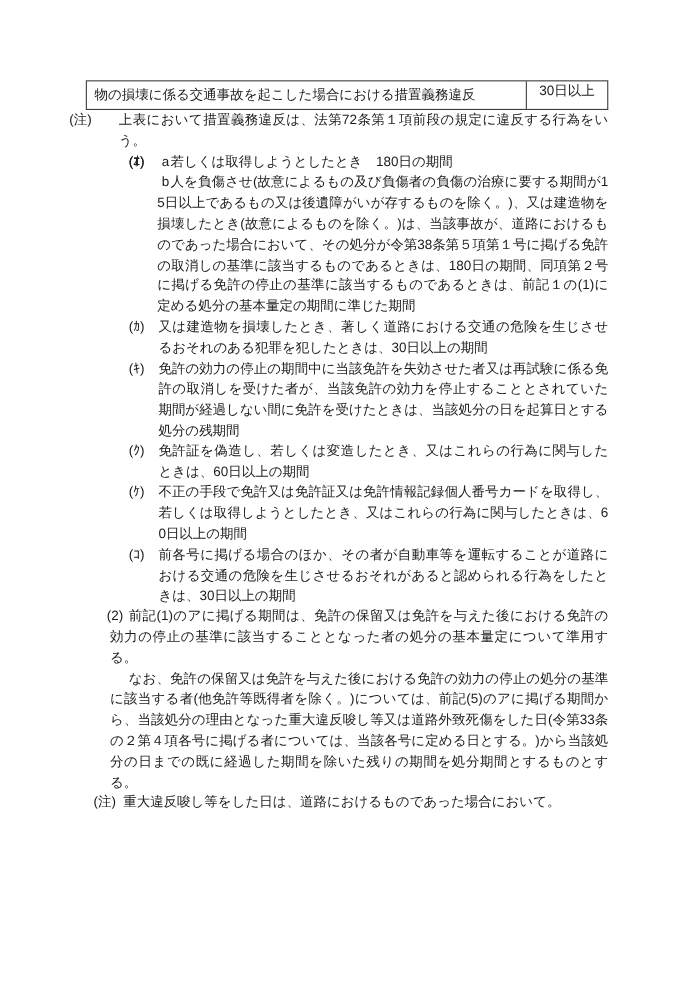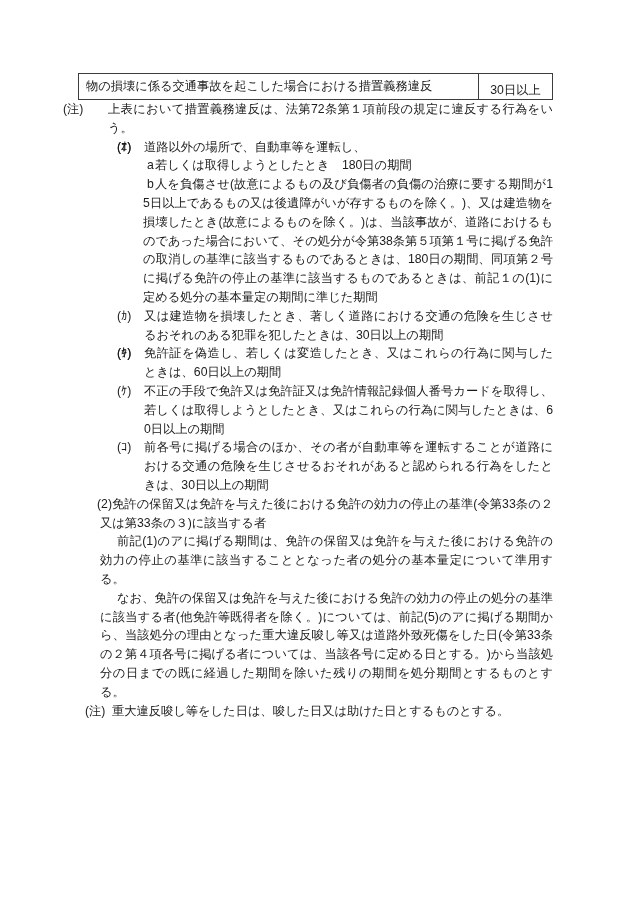--- a/index.html
+++ b/index.html
@@ -23,21 +23,21 @@
   }
   .law-table .c1 {
     width:400px;
     box-sizing:border-box;
     border-right:1px solid #3c3c3c;
     display:flex; align-items:center;
     padding-left:7px;
   }
   .law-table .c2 {
     flex:1;
-    display:flex; align-items:flex-end; justify-content:center;
+    display:flex; align-items:flex-start; justify-content:center;
   }
   
   .content {
     position:absolute; left:63px; top:100px;
     width:490px;
     font-size:12.25px;
     line-height:18.8px;
     text-align:justify;
     word-break:break-all;
   }
@@ -87,69 +87,68 @@
       <span class="label">(注)</span>
       <span>上表において措置義務違反は、法第72条第１項前段の規定に違反する行為をいう。</span>
     </div>
 
     <div class="para lv1">
       <span class="label">(ｴ)</span>
     </div>
 
     <div class="para lv1">
       <span class="label">(ｵ)</span>
-      <span>道路以外の場所で、自動車等を運転し、</span>
     </div>
 
     <div class="para sub">
       <span class="label">a</span>
       <span>若しくは取得しようとしたとき　180日の期間</span>
     </div>
 
     <div class="para sub">
       <span class="label">b</span>
       <span>人を負傷させ(故意によるもの及び負傷者の負傷の治療に要する期間が15日以上であるもの又は後遺障がいが存するものを除く。)、又は建造物を損壊したとき(故意によるものを除く。)は、当該事故が、道路におけるものであった場合において、その処分が令第38条第５項第１号に掲げる免許の取消しの基準に該当するものであるときは、180日の期間、同項第２号に掲げる免許の停止の基準に該当するものであるときは、前記１の(1)に定める処分の基本量定の期間に準じた期間</span>
     </div>
 
     <div class="para lv1">
       <span class="label">(ｶ)</span>
       <span>又は建造物を損壊したとき、著しく道路における交通の危険を生じさせるおそれのある犯罪を犯したときは、30日以上の期間</span>
     </div>
 
     <div class="para lv1">
       <span class="label">(ｷ)</span>
+      <span>免許の効力の停止の期間中に当該免許を失効させた者又は再試験に係る免許の取消しを受けた者が、当該免許の効力を停止することとされていた期間が経過しない間に免許を受けたときは、当該処分の日を起算日とする処分の残期間</span>
     </div>
 
     <div class="para lv1">
       <span class="label">(ｸ)</span>
       <span>免許証を偽造し、若しくは変造したとき、又はこれらの行為に関与したときは、60日以上の期間</span>
     </div>
 
     <div class="para lv1">
       <span class="label">(ｹ)</span>
       <span>不正の手段で免許又は免許証又は免許情報記録個人番号カードを取得し、若しくは取得しようとしたとき、又はこれらの行為に関与したときは、60日以上の期間</span>
     </div>
 
     <div class="para lv1">
       <span class="label">(ｺ)</span>
       <span>前各号に掲げる場合のほか、その者が自動車等を運転することが道路における交通の危険を生じさせるおそれがあると認められる行為をしたときは、30日以上の期間</span>
     </div>
 
     <div class="para sec">
       <span class="label">(2)</span>
-      <span>免許の保留又は免許を与えた後における免許の効力の停止の基準(令第33条の２又は第33条の３)に該当する者</span>
     </div>
 
     <div class="para ind">
       <span>前記(1)のアに掲げる期間は、免許の保留又は免許を与えた後における免許の効力の停止の基準に該当することとなった者の処分の基本量定について準用する。</span>
     </div>
 
     <div class="para ind">
       <span>なお、免許の保留又は免許を与えた後における免許の効力の停止の処分の基準に該当する者(他免許等既得者を除く。)については、前記(5)のアに掲げる期間から、当該処分の理由となった重大違反唆し等又は道路外致死傷をした日(令第33条の２第４項各号に掲げる者については、当該各号に定める日とする。)から当該処分の日までの既に経過した期間を除いた残りの期間を処分期間とするものとする。</span>
     </div>
 
     <div class="para note-bottom">
       <span class="label">(注)</span>
-      <span>重大違反唆し等をした日は、唆した日又は助けた日とするものとする。</span>
+      <span>重大違反唆し等をした日は、道路におけるものであった場合において。</span>
     </div>
 
   </div>
 </div>
 
 </body></html>

